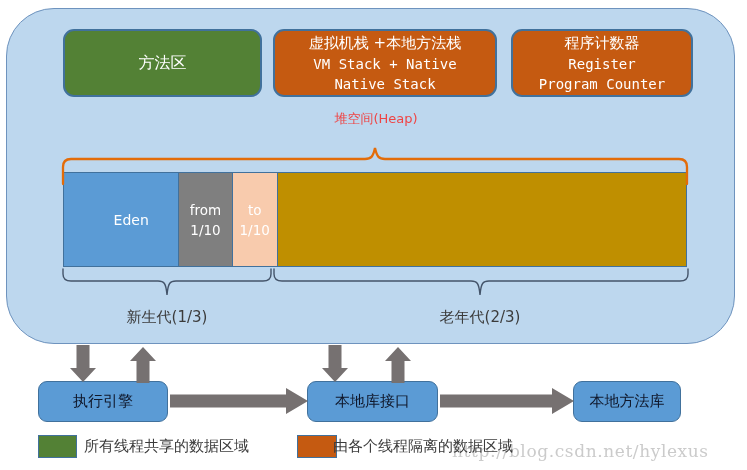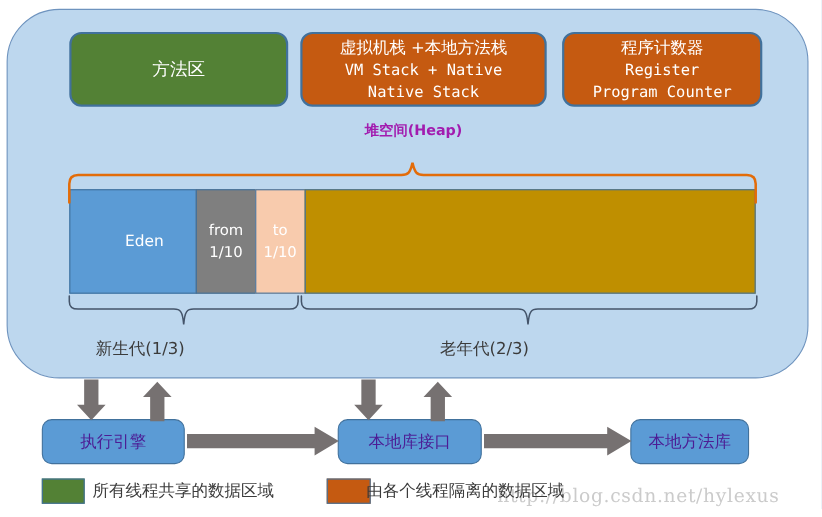--- a/index.html
+++ b/index.html
@@ -28,44 +28,44 @@
   .topbox .en{font-family:"DejaVu Sans Mono","Liberation Mono",monospace;font-size:14px;line-height:20px;}
   #box-method-area{left:63px;width:199px;background:#538135;}
   #box-method-area .zh{font-size:16px;}
   #box-method-area .en{font-size:15px;}
   #box-vm-stack{left:273px;width:224px;background:#C55A11;}
   #box-pc-register{left:511px;width:182px;background:#C55A11;}
 
   
   #heap-label{
     left:286px;top:110px;width:180px;text-align:center;
-    font-size:13px;color:#a21caf;z-index:2;font-weight:bold;
+    font-size:13px;color:#ef4444;z-index:2;
   }
 
   
   #heap-bar{left:63px;top:172px;width:624px;height:95px;display:flex;z-index:2;}
   .seg{
     box-sizing:border-box;border:1px solid #41719C;color:#fff;
     display:flex;flex-direction:column;justify-content:center;text-align:center;
   }
   .seg div{line-height:20px;}
   #seg-eden{width:118px;background:#5B9BD5;font-size:14px;padding-left:20px;}
   #seg-from{width:55px;background:#7F7F7F;font-size:13.5px;margin-left:-1px;}
   #seg-to{width:47px;background:#F8CBAD;font-size:13.5px;margin-left:-1px;}
   #seg-old{width:417px;background:#BF8F00;margin-left:-1px;}
 
   
-  .gen-label{top:308px;width:160px;text-align:left;font-size:15px;color:#3B3B3B;z-index:2;}
+  .gen-label{top:308px;width:160px;text-align:center;font-size:15px;color:#3B3B3B;z-index:2;}
   #young-gen-label{left:87px;}
   #old-gen-label{left:400px;}
 
   
   .flowbox{
     top:381px;height:41px;background:#5B9BD5;border:1.6px solid #41719C;
-    border-radius:9px;box-sizing:border-box;color:#4c1d95;font-size:15px;
+    border-radius:9px;box-sizing:border-box;color:#0f172a;font-size:15px;
     display:flex;align-items:center;justify-content:center;z-index:2;
   }
   #flow-exec{left:38px;width:130px;}
   #flow-native-if{left:307px;width:131px;}
   #flow-native-lib{left:573px;width:108px;}
 
   
   .legend-swatch{top:435px;height:23px;box-sizing:border-box;border:1px solid #41719C;z-index:3;}
   #legend-swatch-shared{left:38px;width:39px;background:#538135;}
   #legend-swatch-isolated{left:297px;width:40px;background:#C55A11;}

